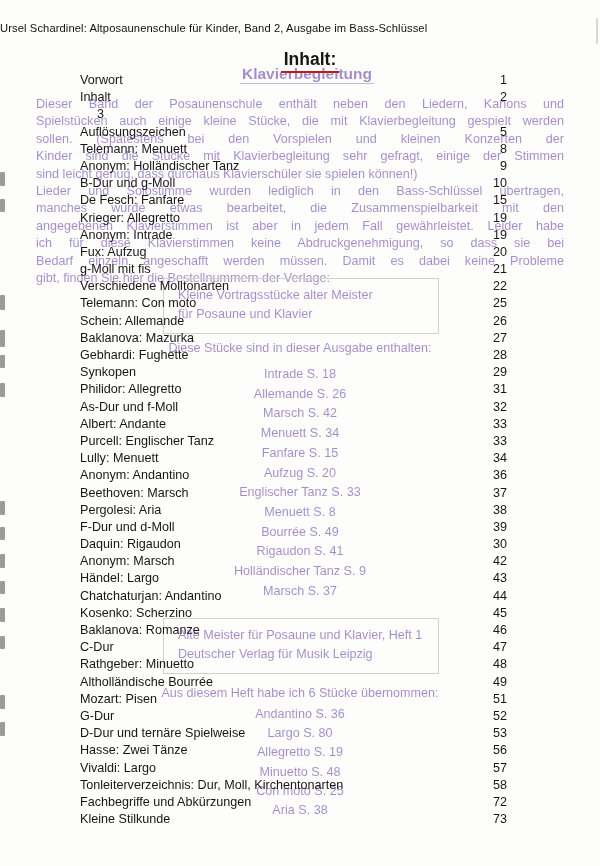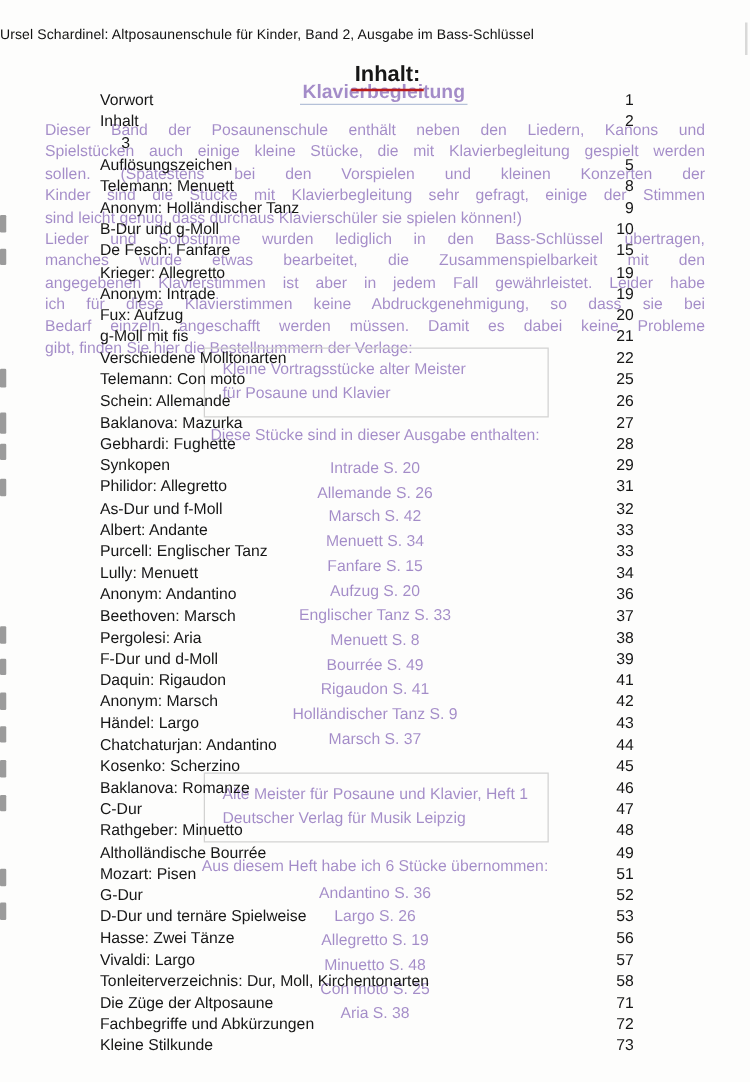--- a/index.html
+++ b/index.html
@@ -75,21 +75,21 @@
     <div class="b-box box1">
 
     <div>Kleine Vortragsstücke alter Meister</div>
         <div>für Posaune und Klavier</div>
       </div>
 
     <div class="b-center l1">Diese Stücke sind in dieser Ausgabe enthalten:</div>
 
     <div class="b-list list1">
 
-    <div>Intrade S. 20</div>
+    <div>Intrade S. 18</div>
         <div>Allemande S. 26</div>
         <div>Marsch S. 42</div>
         <div>Menuett S. 34</div>
         <div>Fanfare S. 15</div>
         <div>Aufzug S. 20</div>
         <div>Englischer Tanz S. 33</div>
         <div>Menuett S. 8</div>
         <div>Bourrée S. 49</div>
         <div>Rigaudon S. 41</div>
         <div>Holländischer Tanz S. 9</div>
@@ -100,21 +100,21 @@
 
     <div>Alte Meister für Posaune und Klavier, Heft 1</div>
         <div>Deutscher Verlag für Musik Leipzig</div>
       </div>
 
     <div class="b-center l2">Aus diesem Heft habe ich 6 Stücke übernommen:</div>
 
     <div class="b-list list2">
 
     <div>Andantino S. 36</div>
-        <div>Largo S. 26</div>
+        <div>Largo S. 80</div>
         <div>Allegretto S. 19</div>
         <div>Minuetto S. 48</div>
         <div>Con moto S. 25</div>
         <div>Aria S. 38</div>
       </div>
   </div>
 
   <div class="front">
     <div class="header">Ursel Schardinel: Altposaunenschule für Kinder, Band 2, Ausgabe im Bass-Schlüssel</div>
 
@@ -253,21 +253,21 @@
           <span class="pg">38</span>
         </div>
 
         <div class="row">
           <span class="lbl">F-Dur und d-Moll</span>
           <span class="pg">39</span>
         </div>
 
         <div class="row">
           <span class="lbl">Daquin: Rigaudon</span>
-          <span class="pg">41</span>
+          <span class="pg">30</span>
         </div>
 
         <div class="row">
           <span class="lbl">Anonym: Marsch</span>
           <span class="pg">42</span>
         </div>
 
         <div class="row">
           <span class="lbl">Händel: Largo</span>
           <span class="pg">43</span>
@@ -326,24 +326,20 @@
         <div class="row">
           <span class="lbl">Vivaldi: Largo</span>
           <span class="pg">57</span>
         </div>
 
         <div class="row">
           <span class="lbl">Tonleiterverzeichnis: Dur, Moll, Kirchentonarten</span>
           <span class="pg">58</span>
         </div>
 
-        <div class="row">
-          <span class="lbl">Die Züge der Altposaune</span>
-          <span class="pg">71</span>
-        </div>
 
         <div class="row">
           <span class="lbl">Fachbegriffe und Abkürzungen</span>
           <span class="pg">72</span>
         </div>
 
         <div class="row">
           <span class="lbl">Kleine Stilkunde</span>
           <span class="pg">73</span>
         </div>

